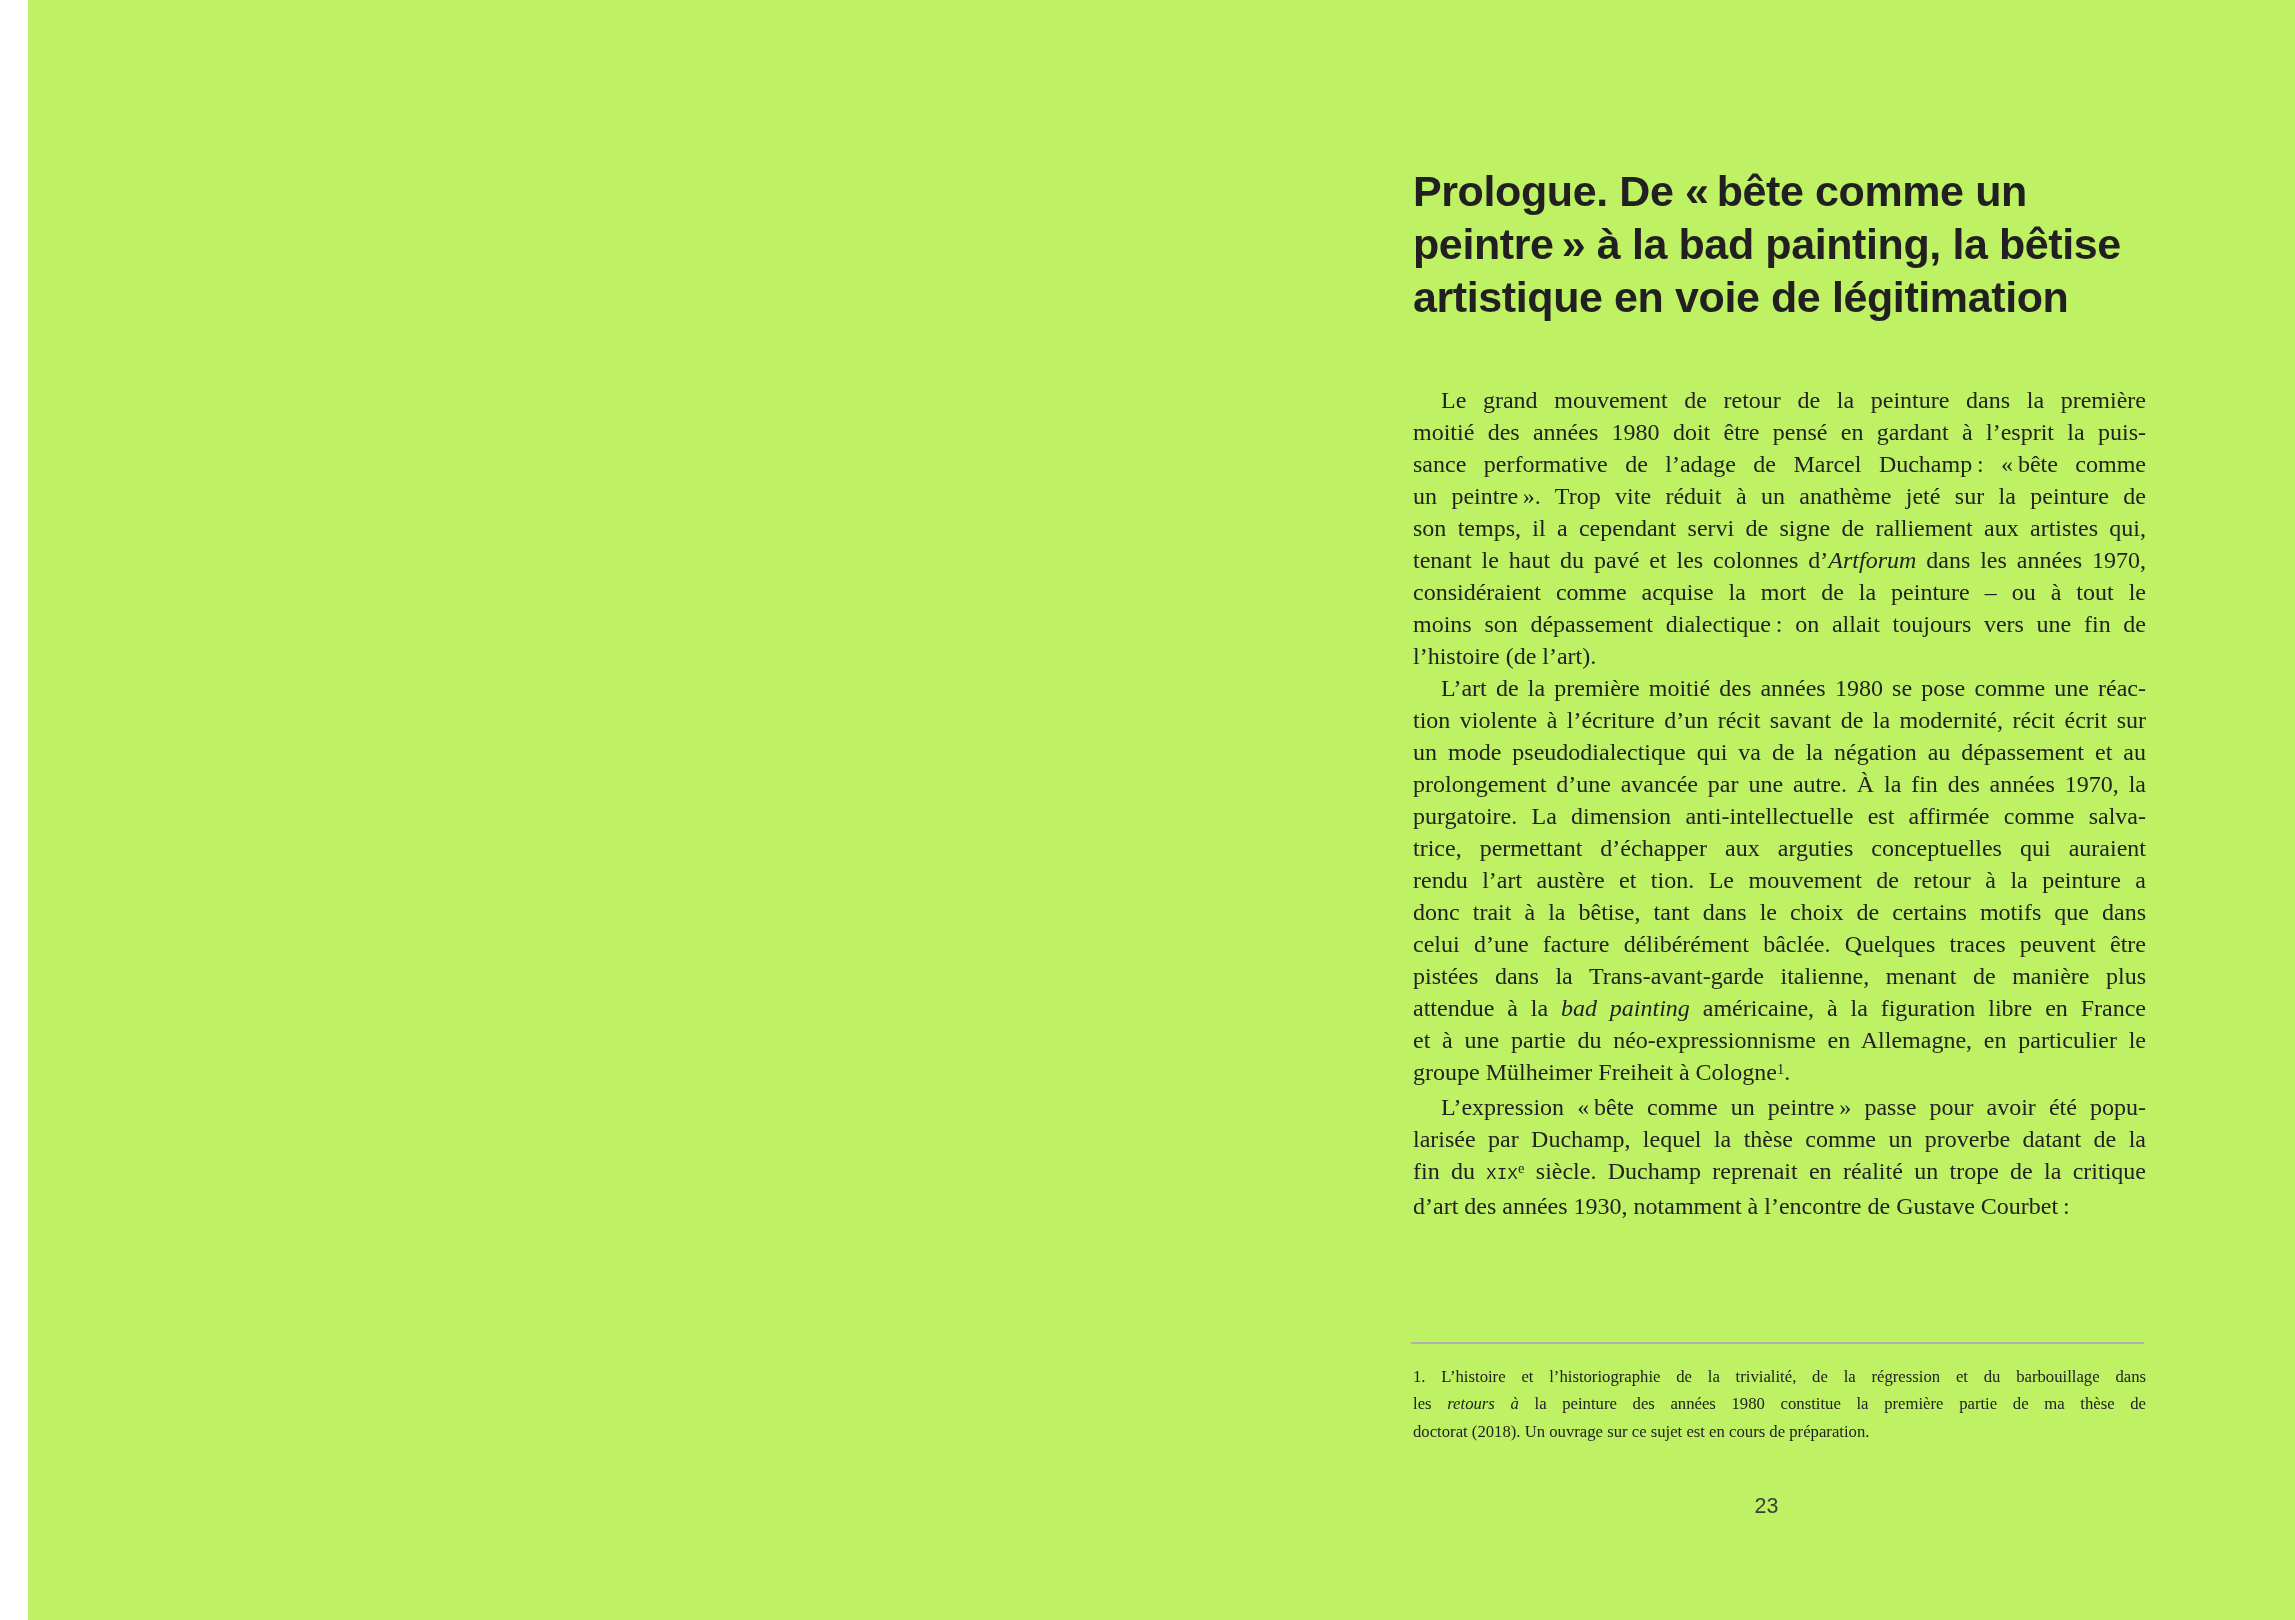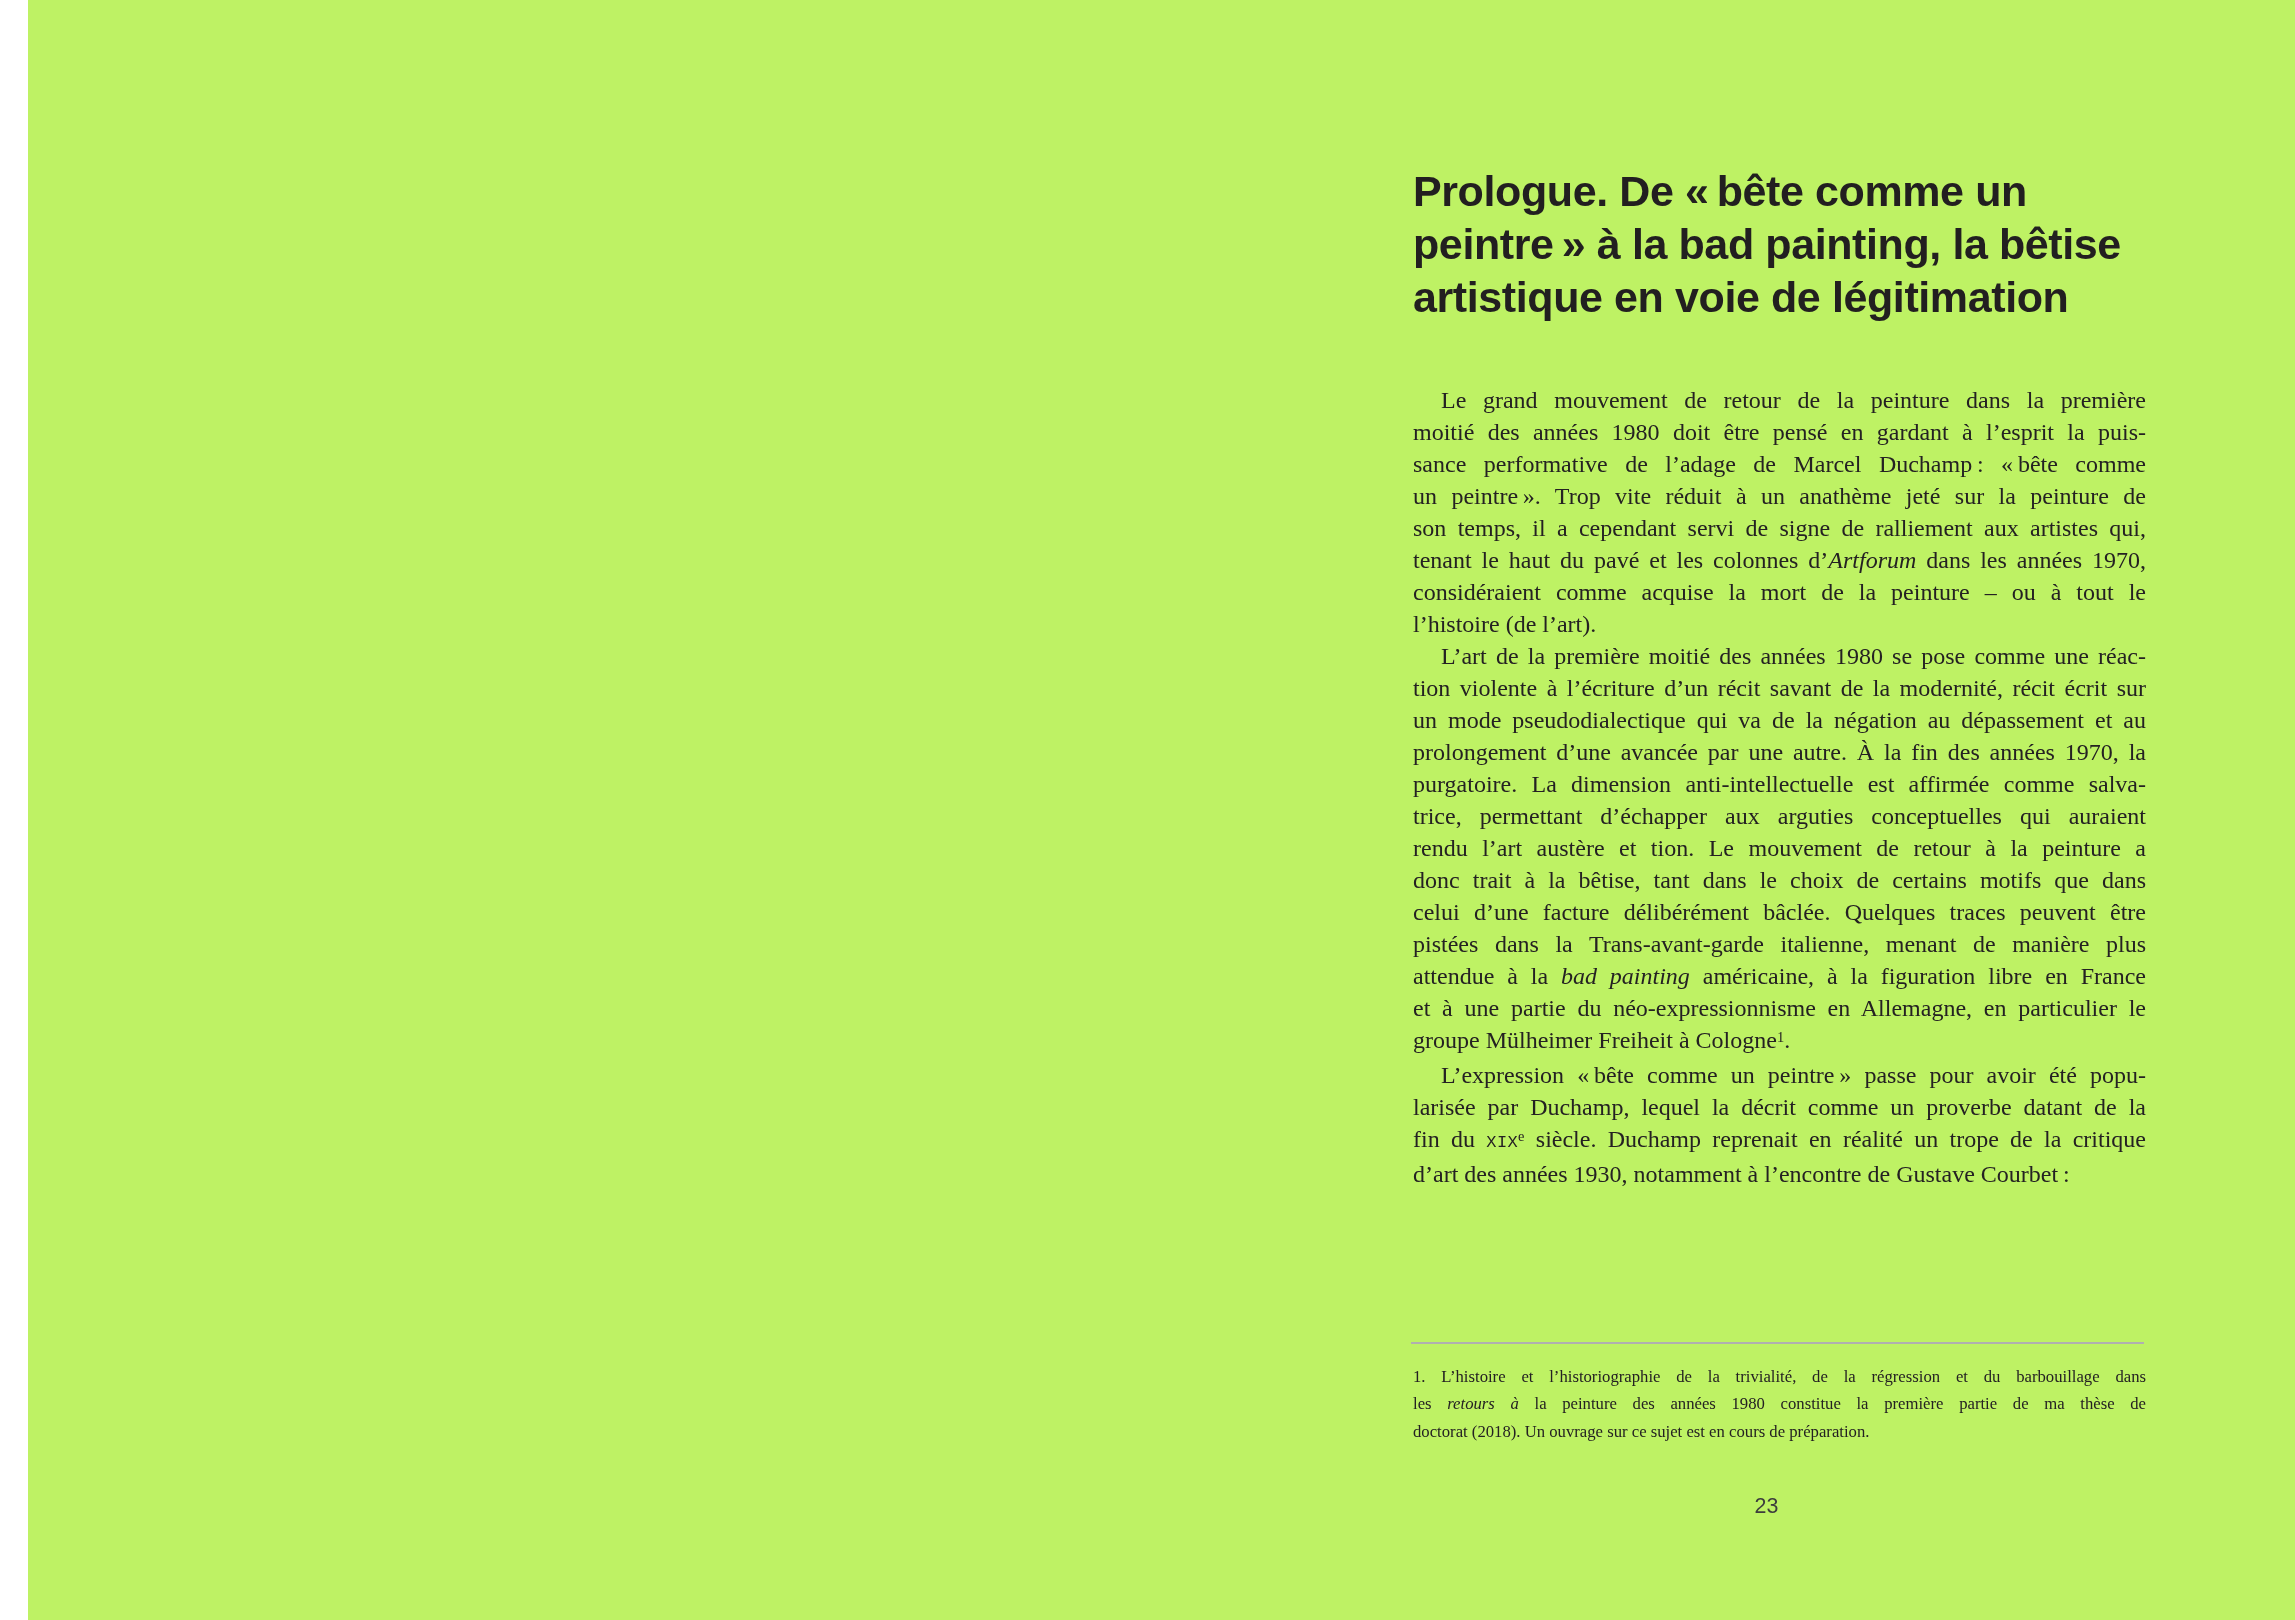--- a/index.html
+++ b/index.html
@@ -91,36 +91,37 @@
   </h1>
 
   <div class="body-text">
       <div class="line first">Le grand mouvement de retour de la peinture dans la première</div>
       <div class="line">moitié des années 1980 doit être pensé en gardant à l’esprit la puis-</div>
       <div class="line">sance performative de l’adage de Marcel Duchamp : « bête comme</div>
       <div class="line">un peintre ». Trop vite réduit à un anathème jeté sur la peinture de</div>
       <div class="line">son temps, il a cependant servi de signe de ralliement aux artistes qui,</div>
       <div class="line">tenant le haut du pavé et les colonnes d’<span class="i">Artforum</span> dans les années 1970,</div>
       <div class="line">considéraient comme acquise la mort de la peinture – ou à tout le</div>
+      <div class="line">moins son dépassement dialectique : on allait toujours vers une fin de</div>
       <div class="line last">l’histoire (de l’art).</div>
       <div class="line first">L’art de la première moitié des années 1980 se pose comme une réac-</div>
       <div class="line">tion violente à l’écriture d’un récit savant de la modernité, récit écrit sur</div>
       <div class="line">un mode pseudodialectique qui va de la négation au dépassement et au</div>
       <div class="line">prolongement d’une avancée par une autre. À la fin des années 1970, la</div>
       <div class="line">purgatoire. La dimension anti-intellectuelle est affirmée comme salva-</div>
       <div class="line">trice, permettant d’échapper aux arguties conceptuelles qui auraient</div>
       <div class="line">rendu l’art austère et tion. Le mouvement de retour à la peinture a</div>
       <div class="line">donc trait à la bêtise, tant dans le choix de certains motifs que dans</div>
       <div class="line">celui d’une facture délibérément bâclée. Quelques traces peuvent être</div>
       <div class="line">pistées dans la Trans-avant-garde italienne, menant de manière plus</div>
       <div class="line">attendue à la <span class="i">bad painting</span> américaine, à la figuration libre en France</div>
       <div class="line">et à une partie du néo-expressionnisme en Allemagne, en particulier le</div>
       <div class="line last">groupe Mülheimer Freiheit à Cologne<span class="sup">1</span>.</div>
       <div class="line first">L’expression « bête comme un peintre » passe pour avoir été popu-</div>
-      <div class="line">larisée par Duchamp, lequel la décrit comme un proverbe datant de la</div>
+      <div class="line">larisée par Duchamp, lequel la thèse comme un proverbe datant de la</div>
       <div class="line">fin du <span class="sc">xix</span><span class="sup">e</span> siècle. Duchamp reprenait en réalité un trope de la critique</div>
       <div class="line last">d’art des années 1930, notamment à l’encontre de Gustave Courbet :</div>
     </div>
 
   <div class="footnote-rule"></div>
 
   <div class="footnote-text">
       <div class="line">1. L’histoire et l’historiographie de la trivialité, de la régression et du barbouillage dans</div>
       <div class="line">les <span class="i">retours à</span> la peinture des années 1980 constitue la première partie de ma thèse de</div>
       <div class="line last">doctorat (2018). Un ouvrage sur ce sujet est en cours de préparation.</div>

